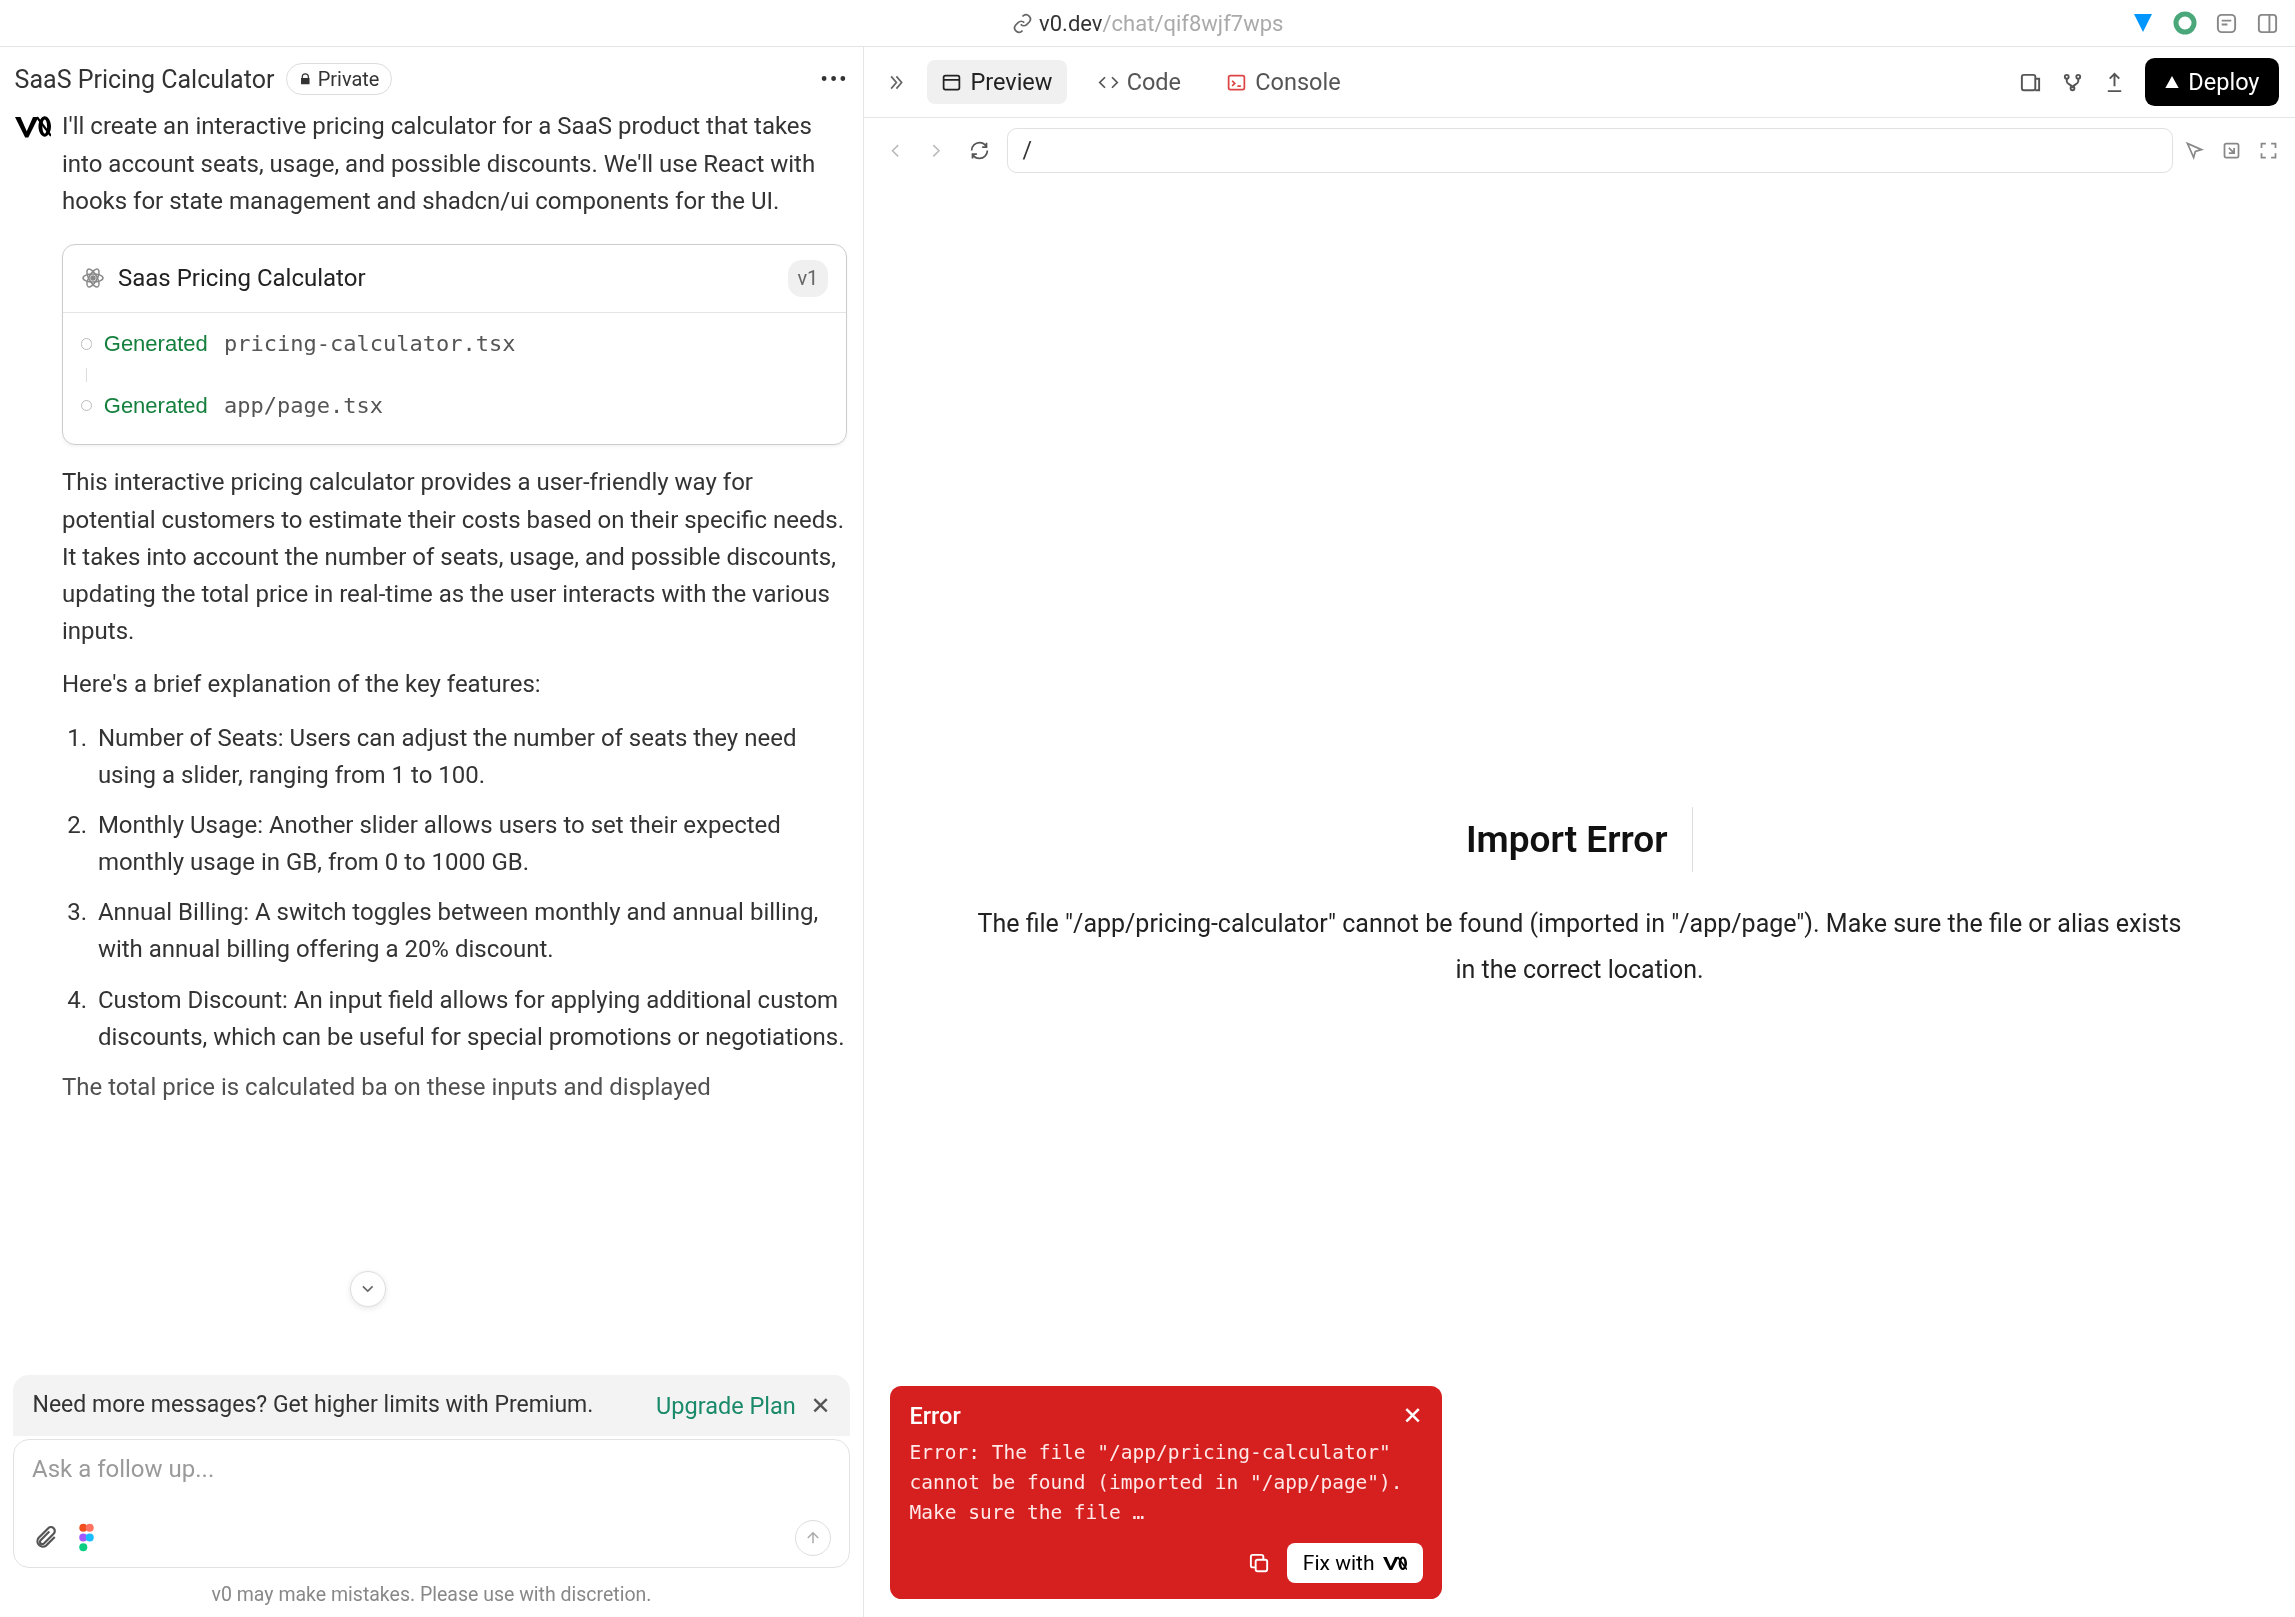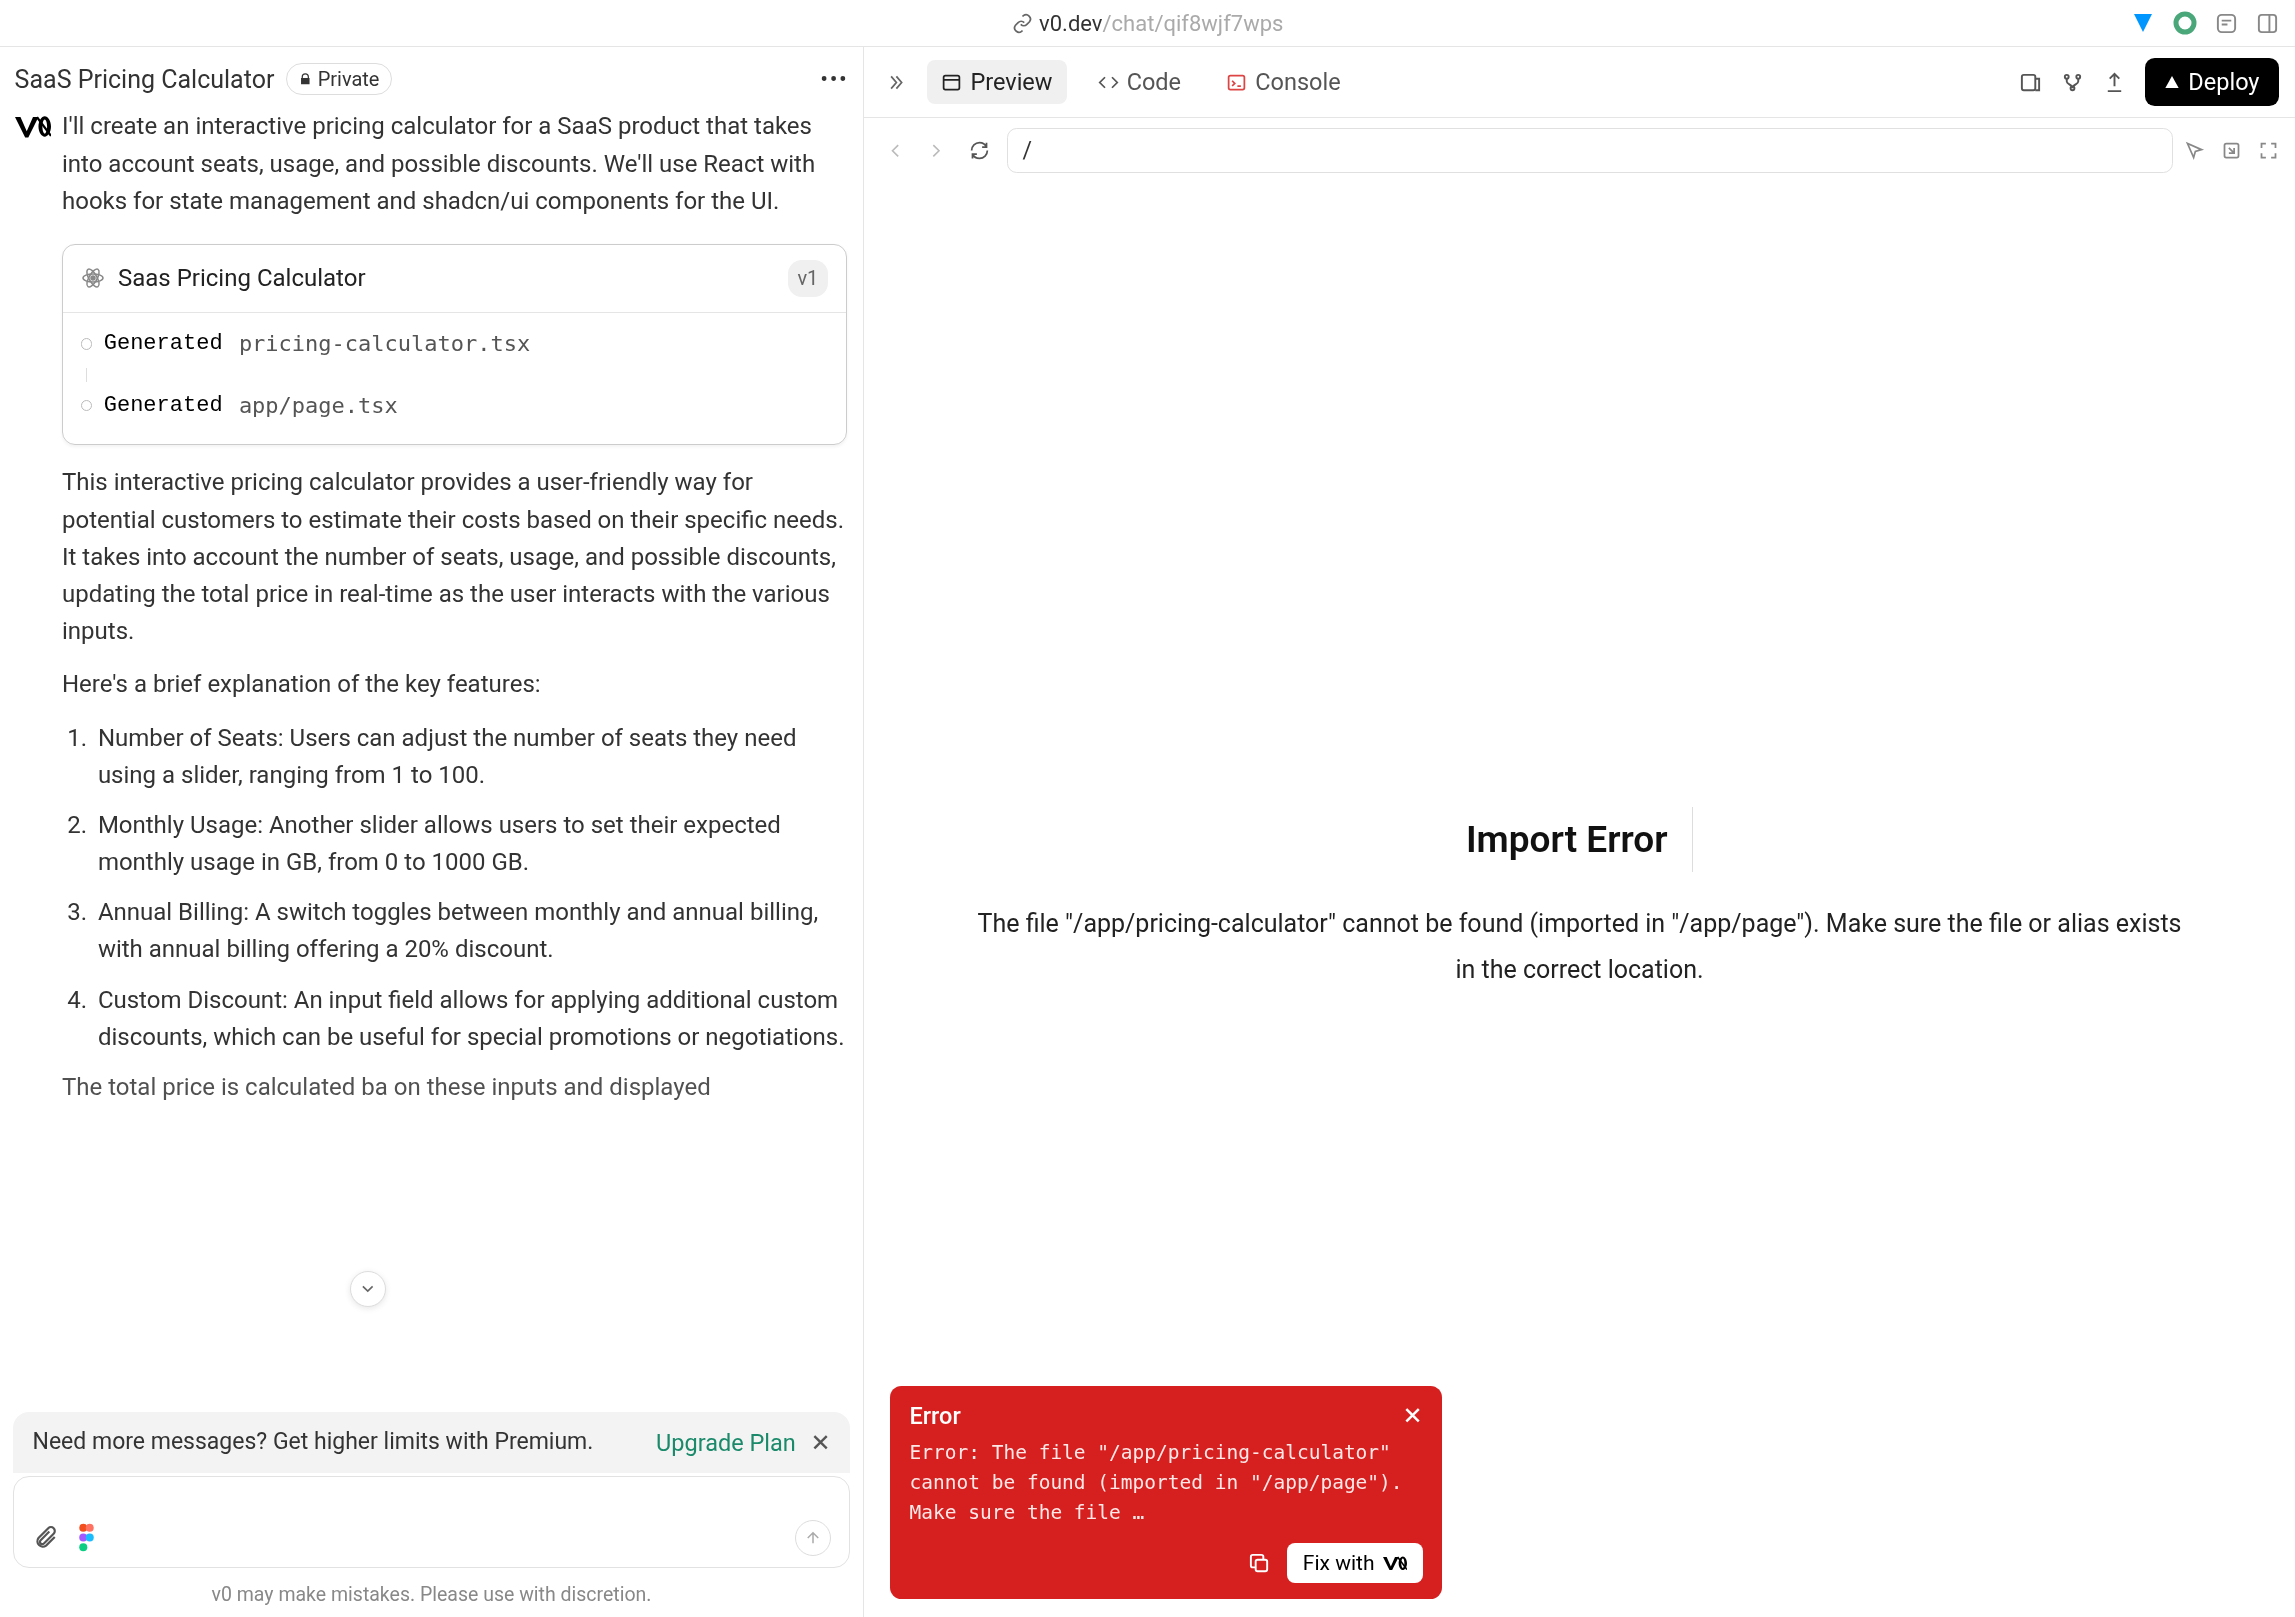--- a/index.html
+++ b/index.html
@@ -32,21 +32,21 @@
 .v0-logo { width: 36px; height: 26px; flex-shrink: 0; display:flex;align-items:center;justify-content:center; margin-top:4.9px; }
 .msg-body { font-size: 24px; line-height: 1.55; color: #333; }
 
 .code-card { border: 1.6px solid #ccc; border-radius: 13px; margin: 24px 0 19.5px 0; overflow: hidden; box-shadow: 0 1.6px 3.2px rgba(0,0,0,.05); }
 .code-card-head { display: flex; align-items: center; padding: 14.6px 18px; gap: 13px; border-bottom: 0.8px solid #e5e5e5; }
 .code-card-head .react-icon { color: #888; }
 .code-card-title { font-size: 24px; color: #222; flex: 1; }
 .version-pill { background: #f0f0f0; border-radius: 14px; padding: 3.2px 9.7px; font-size: 20px; color: #666; }
 .code-card-body { padding: 8px 18px 14.6px 18px; }
 .file-line { display: flex; align-items: center; gap: 11.4px; padding: 6.5px 0; font-size: 22px; font-family: ui-monospace, Menlo, monospace; color: #555; }
-.file-line .gen-label { font-family: Liberation Mono, monospace; color: #000000; margin-right: 4.9px; }
+.file-line .gen-label { font-family: Liberation Sans, sans-serif; color: #15803d; margin-right: 4.9px; }
 .file-line .filename { color: #555; }
 .file-dot { width: 11.4px; height: 11.4px; border: 1.6px solid #bbb; border-radius: 50%; flex-shrink: 0; }
 .file-connector { width: 1.6px; height: 14.6px; background: #ddd; margin-left: 4.9px; }
 
 .para { margin-bottom: 16px; }
 .ol { padding-left: 31px; }
 .ol li { margin-bottom: 13px; font-size: 24px; line-height: 1.55; color: #333; padding-left: 4.9px; }
 
 .scroll-down-btn { position: absolute; bottom: 310px; left: 350px; width: 36px; height: 36px; border-radius: 50%; background: #fff; border: 0.8px solid #ddd; display: flex; align-items: center; justify-content: center; box-shadow: 0 1.6px 6.5px rgba(0,0,0,.1); }
 
@@ -216,20 +216,21 @@
 
     <div class="upsell">
       <span class="upsell-text">Need more messages? Get higher limits with Premium.</span>
       <div class="upsell-right">
         <span class="upgrade-link">Upgrade Plan</span>
         <span class="upsell-close">✕</span>
       </div>
     </div>
 
     <div class="input-box">
+      <div class="input-placeholder">Ask a follow up...</div>
       <div class="input-icons">
         <span class="icon-btn">
           <svg width="26" height="26" viewBox="0 0 24 24" fill="none" stroke="#555" stroke-width="2">
               <path d="M21 11l-8 8a5 5 0 01-7-7l9-9a3.5 3.5 0 015 5l-9 9a2 2 0 01-3-3l8-8"></path>
             </svg>
         </span>
         <span class="icon-btn">
           <svg width="21" height="29" viewBox="0 0 24 36">
             <circle cx="8" cy="6" r="5" fill="#f24e1e"></circle>
               <circle cx="16" cy="6" r="5" fill="#ff7262"></circle>

